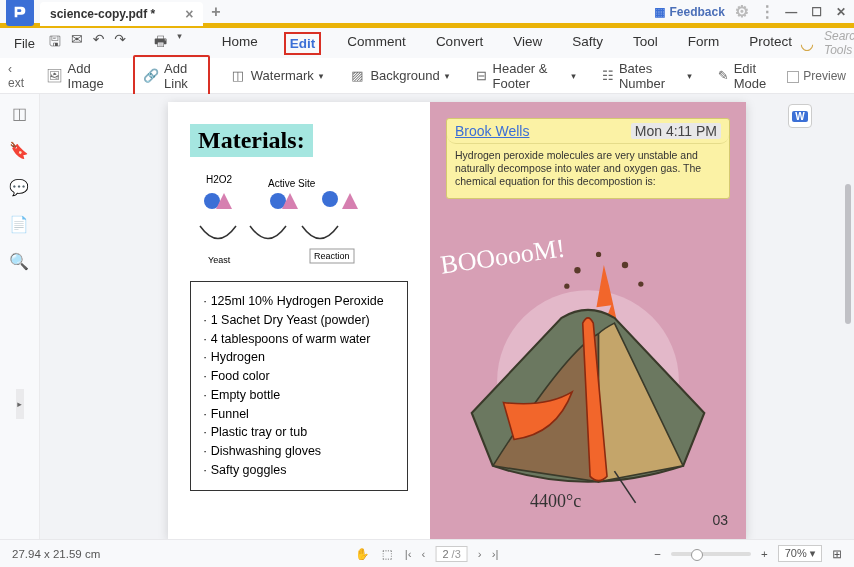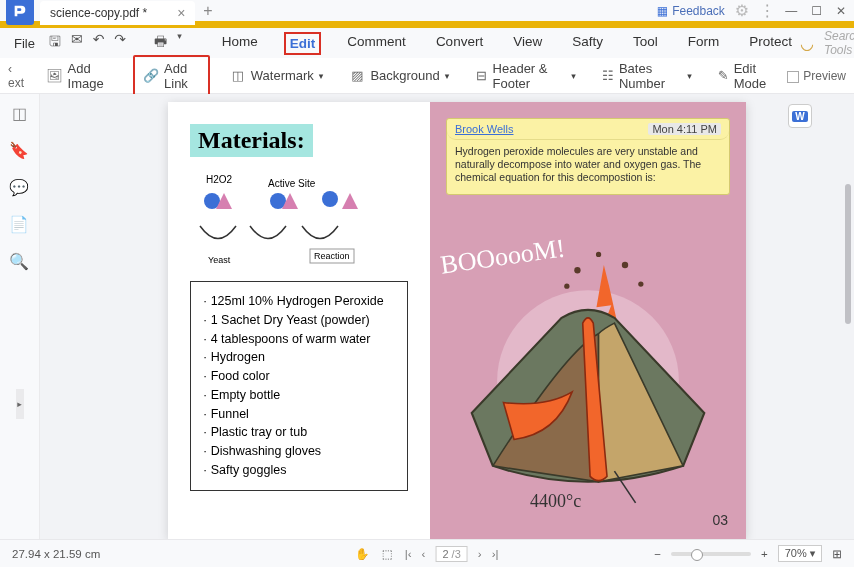--- a/index.html
+++ b/index.html
@@ -1,18 +1,18 @@
 <!DOCTYPE html>
 <html><head>
 <meta charset="utf-8">
 <style>
 * { margin:0; padding:0; box-sizing:border-box; font-family:-apple-system,BlinkMacSystemFont,"Segoe UI",sans-serif; }
 body { width:854px; height:567px; background:#f8f9fb; overflow:hidden; position:relative; }
 
-.titlebar { height:28px; display:flex; align-items:center; background:#f8f9fb; border-bottom:7px solid #eab308; }
+.titlebar { height:28px; display:flex; align-items:center; background:#f8f9fb; border-bottom:5px solid #eab308;font-weight:bold; }
 .app-icon { width:28px; height:28px; background:#3b6fd6; display:flex; align-items:center; justify-content:center; border-radius:3px; margin:2px 6px; }
 .app-icon svg { width:16px; height:16px; fill:#fff; }
 .tab { display:flex; align-items:center; padding:0 10px; height:24px; font-size:12px; color:#333; background:#fff; border-radius:4px 4px 0 0; margin-top:4px; }
 .tab .close { margin-left:30px; color:#888; font-size:14px; cursor:pointer; }
 .tab-add { margin-left:8px; color:#888; font-size:16px; cursor:pointer; }
 .titlebar-right { margin-left:auto; display:flex; align-items:center; gap:10px; padding-right:8px; }
 .feedback { display:flex; align-items:center; gap:4px; font-size:12px; color:#4b6fb8; }
 .win-ctrl { display:flex; gap:14px; color:#666; font-size:12px; }
 .win-ctrl span { cursor:pointer; }
 
@@ -43,21 +43,21 @@
 .spread { display:flex; box-shadow:0 2px 10px rgba(0,0,0,0.15);margin-left:20px; }
 .page-l { width:262px; height:438px; background:#fff; padding:22px; }
 .page-r { width:316px; height:438px; background:#d79fb5; padding:16px; position:relative; }
 
 .materials-title { background:#a5e6e0; padding:3px 8px; font-weight:700; font-size:24px; display:inline-block; font-family:Georgia,serif; }
 .diagram { margin-top:14px; height:96px; position:relative; }
 .mat-box { border:1px solid #333; padding:10px 12px; margin-top:14px; font-size:12.5px; line-height:1.5; }
 .mat-box div::before { content:"· "; }
 
 .note { background:#fbf2a5; border:1px solid #d4c970; border-radius:3px; }
-.note-head { display:flex; justify-content:space-between; padding:4px 8px; font-size:11px; border-bottom:1px solid #e5dc8a;border-radius:9px; }
+.note-head { display:flex; justify-content:space-between; padding:4px 8px; font-size:14px; border-bottom:1px solid #e5dc8a;border-radius:9px; }
 .note-head .author { color:#3b6fd6; text-decoration:underline; }
 .note-head .time { background:#e8e8e8; padding:0 4px; border-radius:2px; color:#444; }
 .note-body { padding:5px 8px 10px; font-size:10.5px; color:#333; line-height:1.25; }
 
 .volcano { position:absolute; top:130px; left:10px; right:10px; bottom:20px; }
 .boom { position:absolute; top:10px; left:0; font-family:"Comic Sans MS",cursive; font-size:26px; color:#fff; transform:rotate(-8deg); }
 .temp-label { position:absolute; bottom:8px; left:90px; font-size:18px; color:#333; font-family:"Comic Sans MS",cursive; }
 .page-num { position:absolute; bottom:12px; right:18px; font-size:14px; color:#333; }
 .word-badge { position:absolute; top:10px; right:42px; width:24px; height:24px; background:#fff; border:1px solid #ccc; border-radius:4px; display:flex; align-items:center; justify-content:center; }
 .word-badge span { background:#3b6fd6; color:#fff; font-size:10px; font-weight:700; padding:0 3px; border-radius:2px; }

